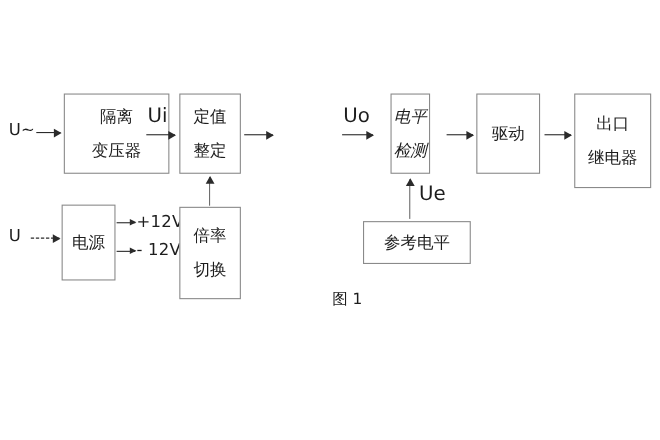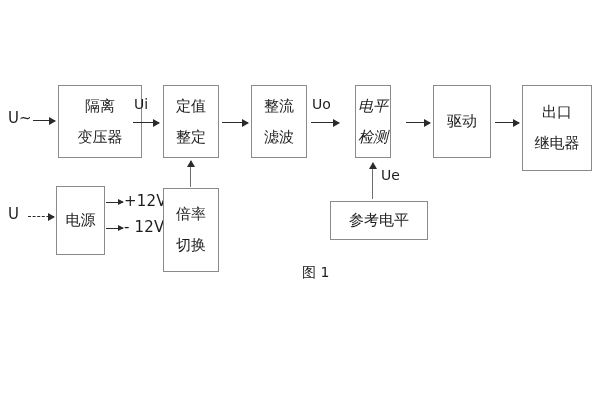--- a/index.html
+++ b/index.html
@@ -36,21 +36,21 @@
     margin-top: 16px;
   }
 
   .lbl {
     position: absolute;
     color: #1d1d1d;
     font-size: 15px;
     white-space: nowrap;
     line-height: 1;
   }
-  .lbl.sig { font-size: 14px; }
+  .lbl.sig { font-size: 18px; }
   .lbl.volt { font-size: 15px; letter-spacing: 0.2px; }
   .lbl.cap { font-size: 14px; }
 
   
   .arrow-h {
     position: absolute;
     height: 1px;
     background: #2b2b2b;
   }
   .arrow-h::after {
@@ -94,39 +94,35 @@
   }
 </style>
 </head>
 <body>
 
 <div id="canvas">
 
   <div class="lbl" style="left:8px; top:111px;">U~</div>
   <div class="arrow-h" style="left:33px; top:120px; width:22px;"></div>
 
-  <div class="box" style="left:58px; top:85px; width:84px; height:73px;">
+  <div class="box" style="left:58px; top:85px; width:96px; height:73px;">
     <span class="ln">隔离</span>
     <span class="ln">变压器</span>
   </div>
 
   <div class="lbl sig" style="left:134px; top:97px;">Ui</div>
   <div class="arrow-h" style="left:133px; top:122px; width:26px;"></div>
 
   <div class="box" style="left:163px; top:85px; width:56px; height:73px;">
     <span class="ln">定值</span>
     <span class="ln">整定</span>
   </div>
 
   <div class="arrow-h" style="left:222px; top:122px; width:26px;"></div>
 
-  <div class="box" style="left:251px; top:85px; width:56px; height:73px;">
-    <span class="ln">整流</span>
-    <span class="ln">滤波</span>
-  </div>
 
   <div class="lbl sig" style="left:312px; top:97px;">Uo</div>
   <div class="arrow-h" style="left:311px; top:122px; width:28px;"></div>
 
   <div class="box" style="left:355px; top:85px; width:36px; height:73px;font-style:italic;">
     <span class="ln">电平</span>
     <span class="ln">检测</span>
   </div>
 
   <div class="arrow-h" style="left:406px; top:122px; width:24px;"></div>

